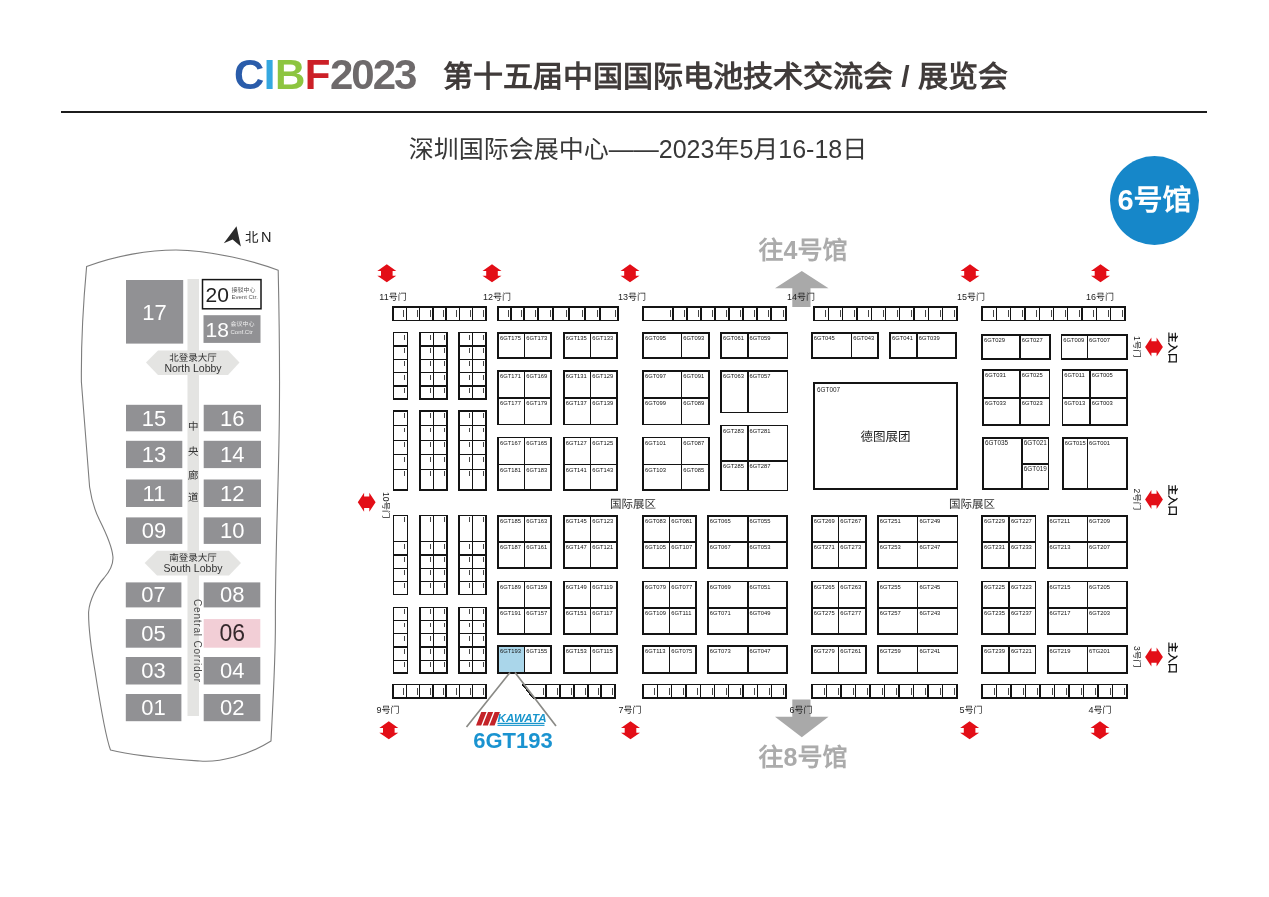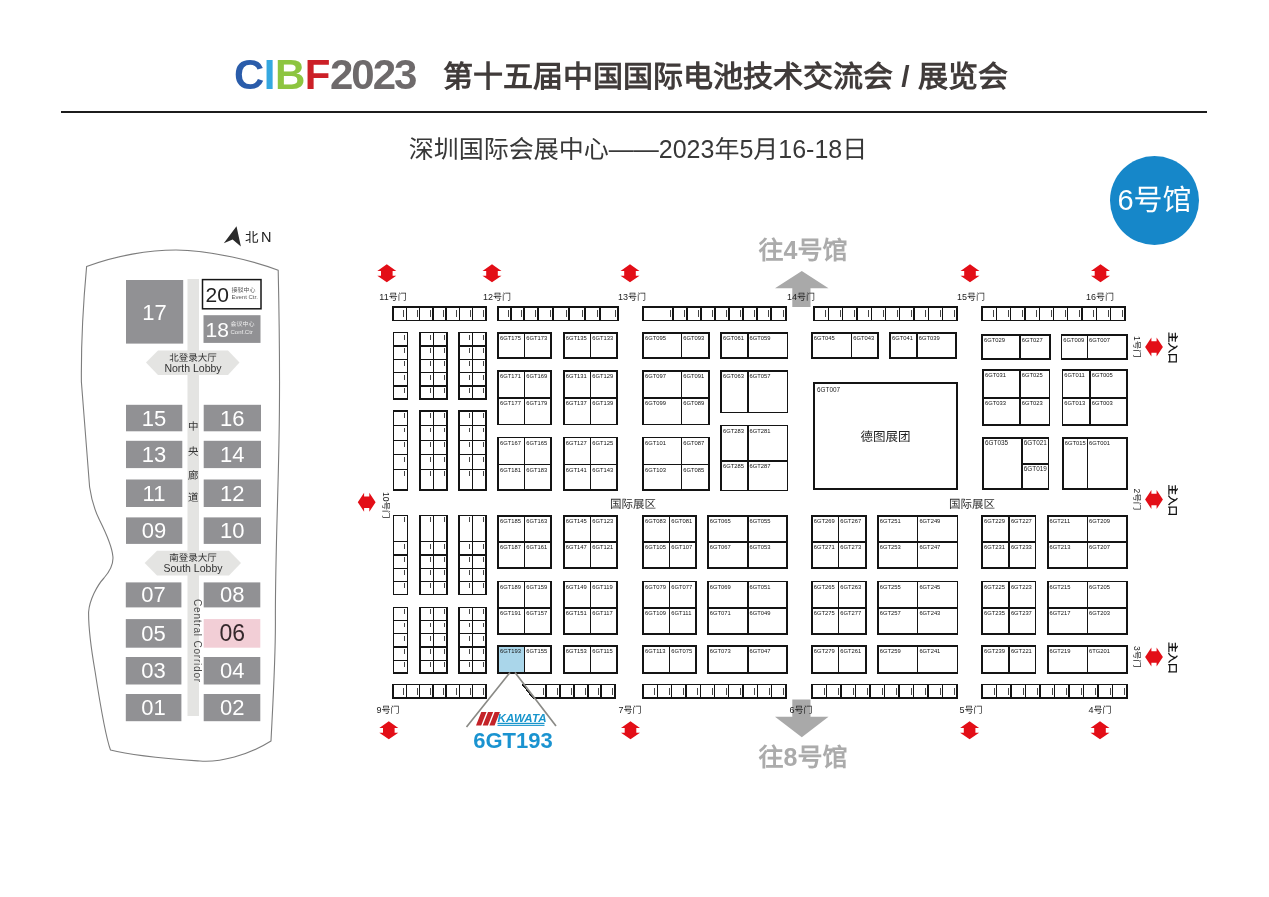--- a/index.html
+++ b/index.html
@@ -10,21 +10,21 @@
 <body>
 
 <div class="abs" style="left:234px; top:51px; font-size:42px; font-weight:bold; letter-spacing:-0.5px; white-space:nowrap;"><span style="color:#2a5caa">C</span><span style="color:#35a8e0">I</span><span style="color:#8dc540">B</span><span style="color:#cc2027">F</span><span style="color:#6e6a6b; letter-spacing:-2px;">2023</span></div>
 
 <div class="abs" style="left:443px; top:52px; font-size:30px; font-weight:bold; color:#403b3a; white-space:nowrap;">第十五届中国国际电池技术交流会 / 展览会</div>
 
 <div class="abs" style="left:61px; top:111px; width:1146px; height:2.2px; background:#1c1c1c;"></div>
 
 <div class="abs" style="left:0px; top:129px; width:1276px; text-align:center; font-size:25px; color:#383838;">深圳国际会展中心——2023年5月16-18日</div>
 
-<div class="abs" style="left:1110px; top:156px; width:89px; height:89px; border-radius:50%; background:#1687c9; color:#fff; font-size:29px; font-weight:normal; text-align:center; line-height:89px;">6号馆</div>
+<div class="abs" style="left:1110px; top:156px; width:89px; height:89px; border-radius:50%; background:#1687c9; color:#fff; font-size:29px; font-weight:bold; text-align:center; line-height:89px;">6号馆</div>
 <svg class="abs" style="left:0; top:0;" width="1269" height="897" viewBox="0 0 1269 897" font-family="Liberation Sans, sans-serif">
 
 <path d="M86.6,266.6 C115,255.5 150,250 176,250 C212,250.5 256,261.5 278.2,270.3 C279.5,330 280,390 279,440 C278,500 275.2,560 275.4,620 C275.6,660 272.5,710 271,741 C248,755.5 220,762.5 200,761 C172,759 135,756.5 110.5,750 C106,738 101,710 95,671 C91,648 88.4,628 88.6,612 C89.5,600 97,585.5 104,578 C110.5,570.5 113.5,563 112.9,556.5 C112,546 104.5,530 99.5,520 C95.5,512 91.5,500 89.6,487 L81.4,382 C81,340 83.5,300 86.6,266.6 Z" fill="#ffffff" stroke="#7d7d7d" stroke-width="1.1"></path>
 
 <rect x="187.5" y="279" width="11.5" height="437" fill="#e4e4e2"></rect>
 
 <g>
       <rect x="126" y="280" width="57.2" height="63.6" fill="#919194"></rect>
       <text x="154.6" y="320" font-size="22" fill="#fff" text-anchor="middle">17</text>
     </g>

